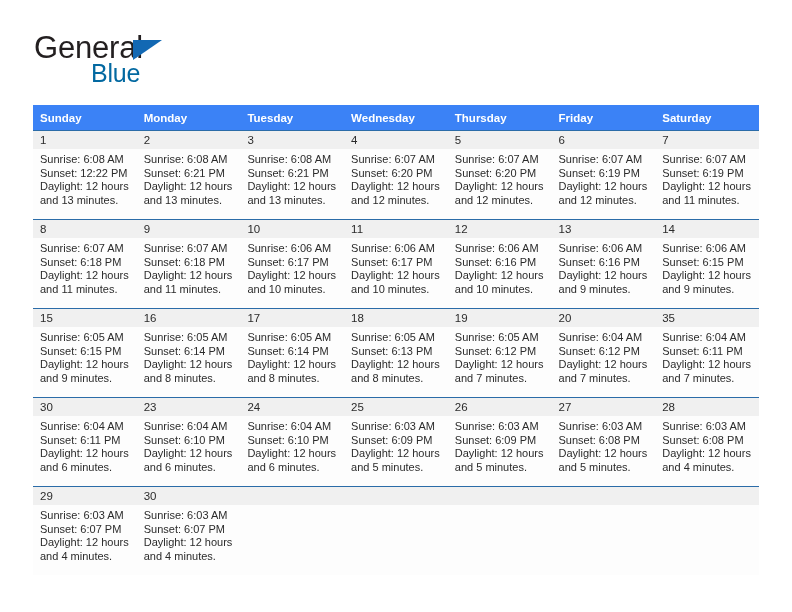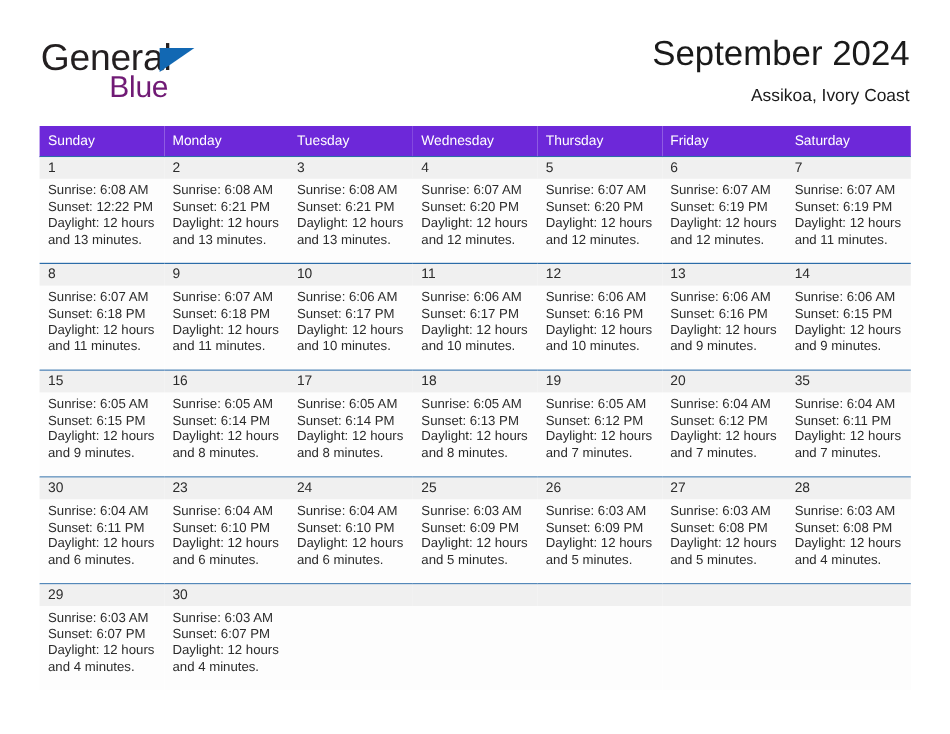--- a/index.html
+++ b/index.html
@@ -52,21 +52,21 @@
     width: 0;
     height: 0;
     border-left: 29px solid #1268b3;
     border-bottom: 20px solid transparent;
   }
   .logo-blue {
     position: absolute;
     left: 57px;
     top: 25px;
     font-size: 25px;
-    color: #701a75;
+    color: #0369a1;
     letter-spacing: -0.2px;
     line-height: 28px;
   }
   .title-block {
     position: absolute;
     right: 34px;
     top: 28px;
     text-align: right;
   }
   .cal-title {
@@ -88,24 +88,24 @@
   
   .cal {
     position: absolute;
     left: 33px;
     top: 105px;
     width: 726px;
     border-collapse: collapse;
     table-layout: fixed;
   }
   .cal th {
-    background: #6d28d9;
+    background: #3b82f6;
     color: #ffffff;
     font-size: 11.5px;
-    font-weight: normal;
+    font-weight: bold;
     text-align: left;
     padding: 4px 0 4px 7px;
     height: 17px;
     border: none;
   }
   .cal td {
     vertical-align: top;
     padding: 0;
     border: none;
     border-top: 1.3px solid #2b6ca8;
@@ -147,24 +147,20 @@
 <div class="page">
 
   <div class="header">
 
     <div class="logo">
       <span class="logo-general">General</span>
       <span class="logo-tri"></span>
       <span class="logo-blue">Blue</span>
     </div>
 
-    <div class="title-block">
-      <h1 class="cal-title">September 2024</h1>
-      <p class="cal-subtitle">Assikoa, Ivory Coast</p>
-    </div>
 
   </div>
 
   <table class="cal">
     <thead>
       <tr>
         <th>Sunday</th>
         <th>Monday</th>
         <th>Tuesday</th>
         <th>Wednesday</th>

